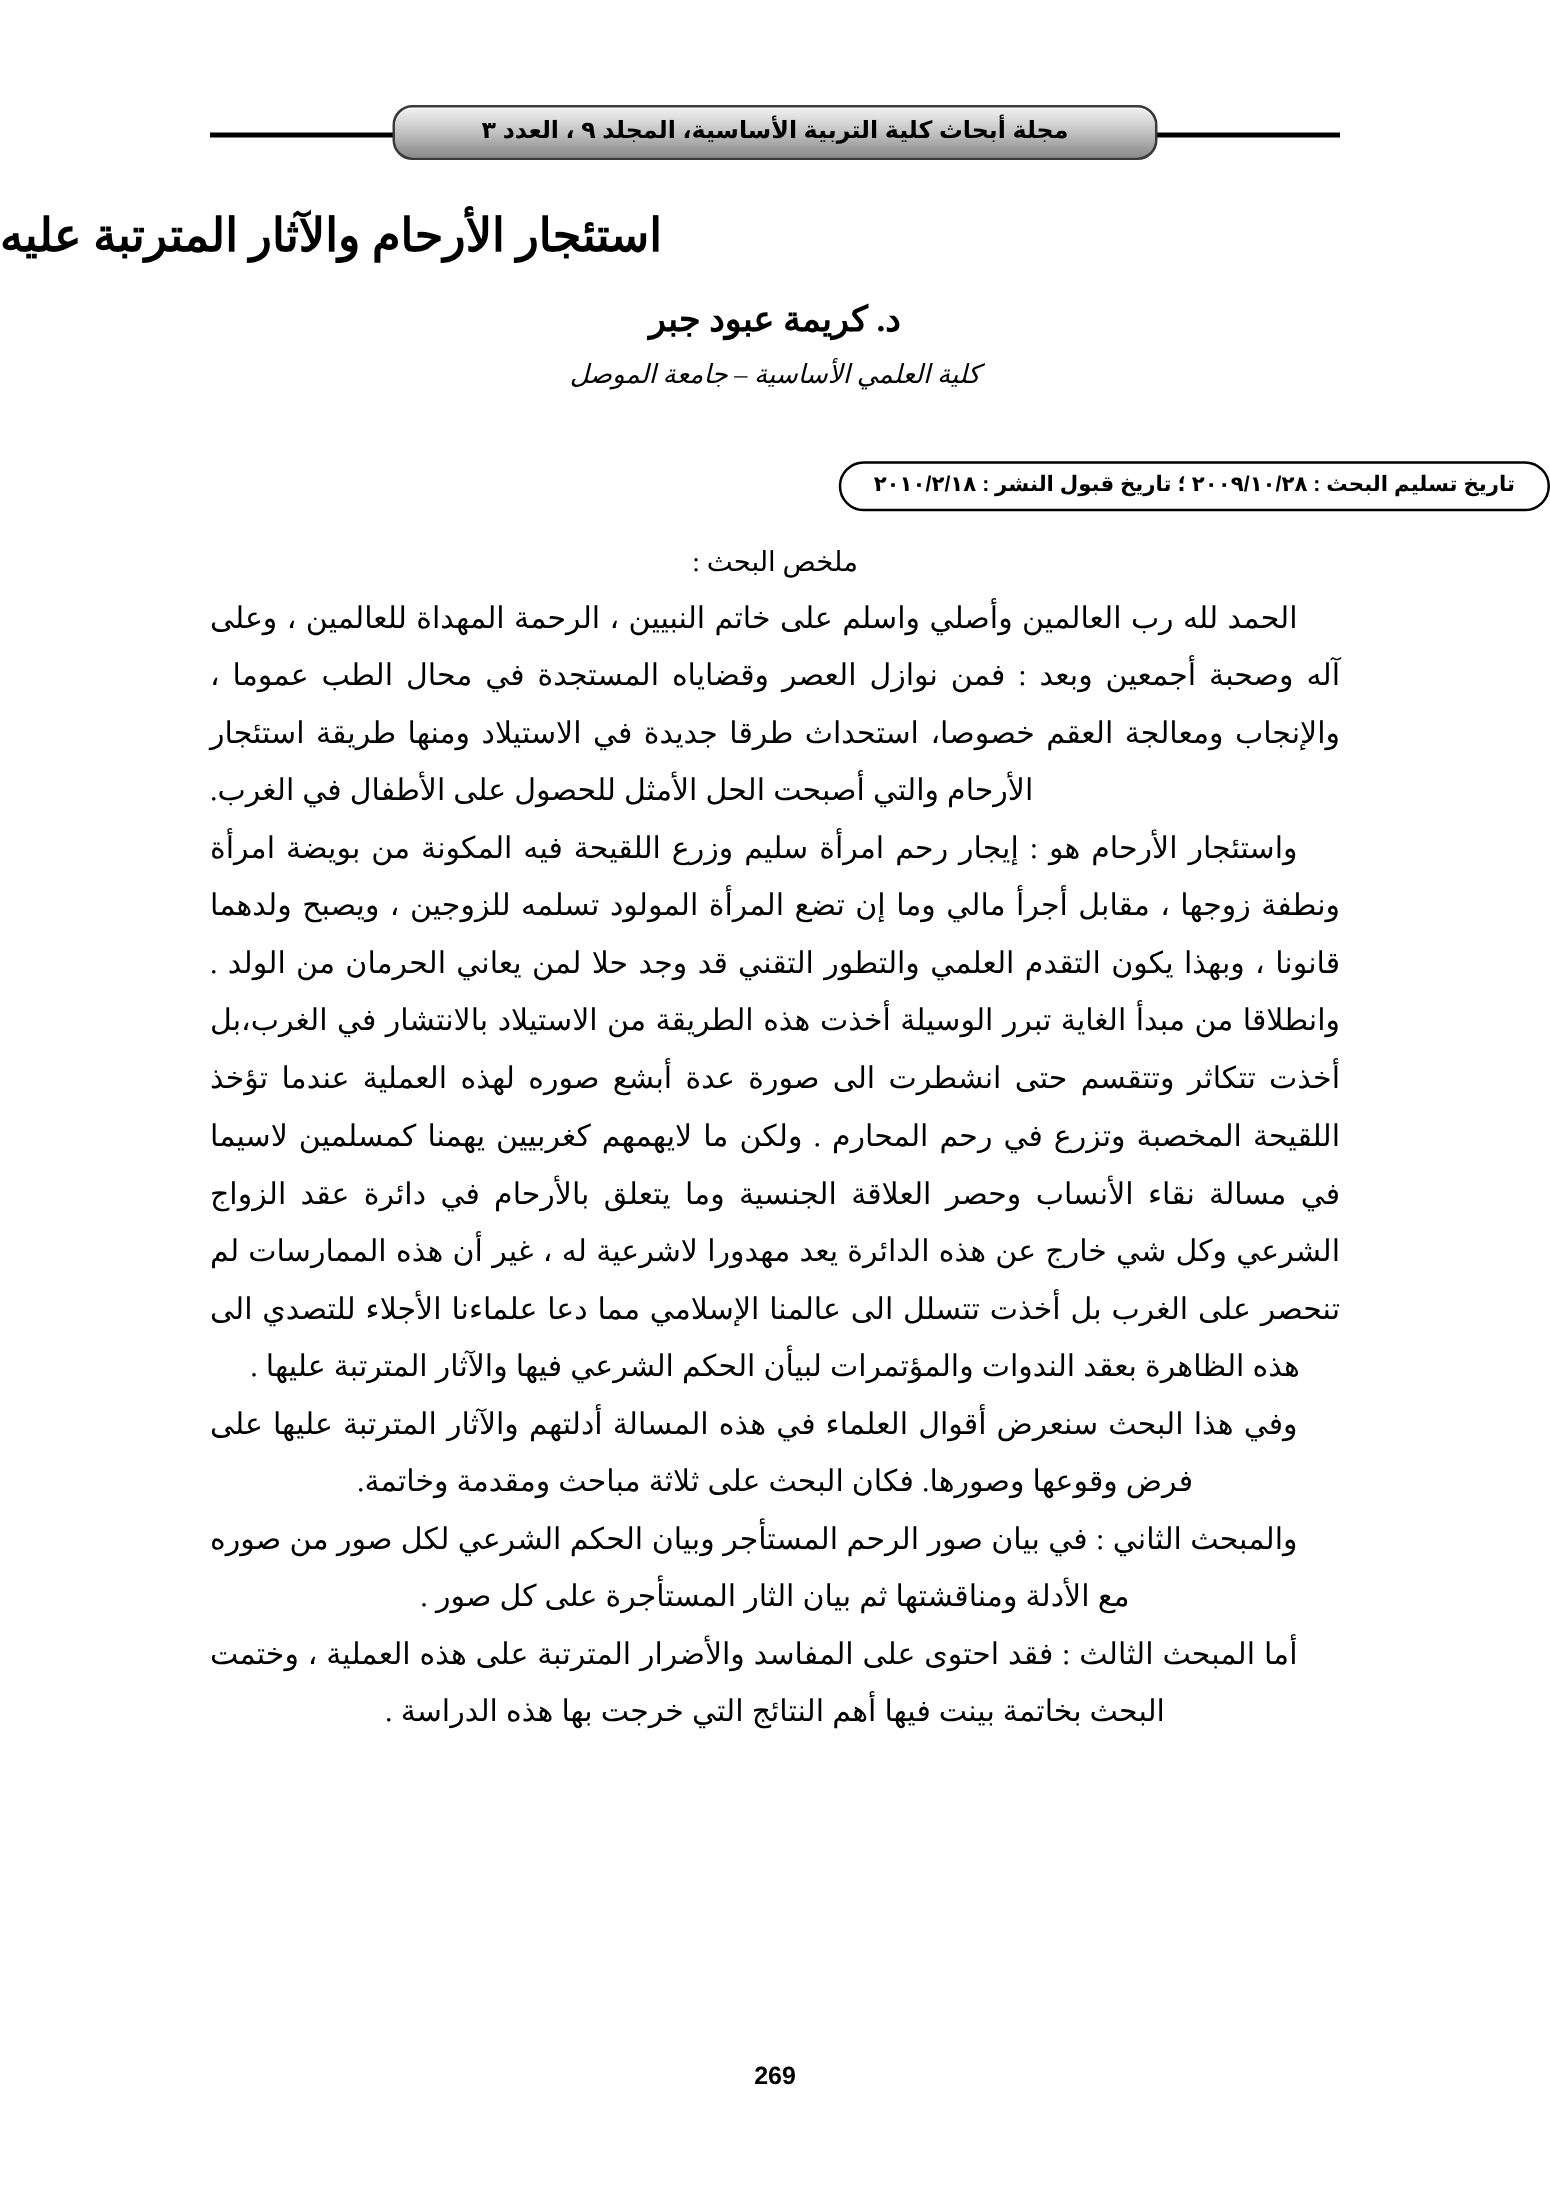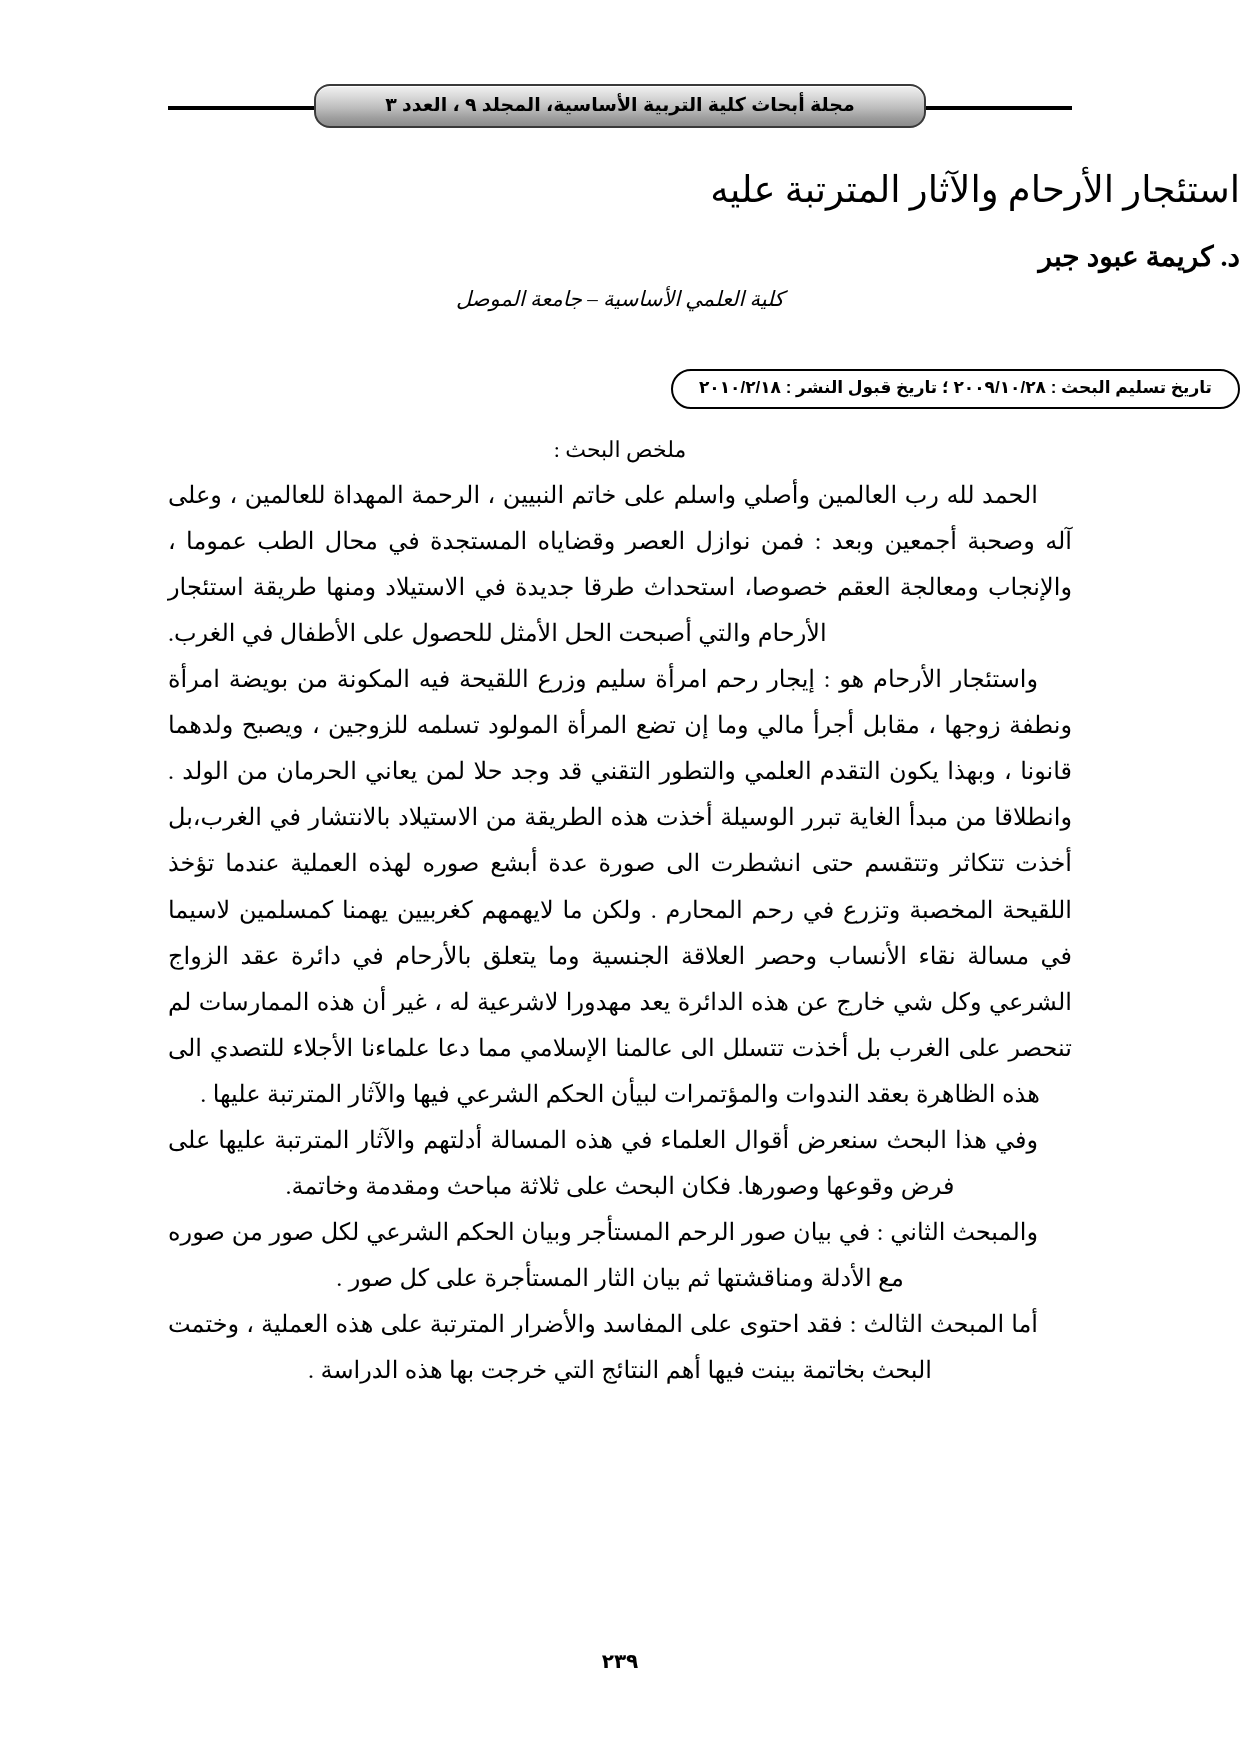--- a/index.html
+++ b/index.html
@@ -59,33 +59,33 @@
     color: #000;
     box-shadow: inset 0 1px 0 #fdfdfd;
   }
 
   
   .doc-title {
     position: absolute;
     top: 124px;
     left: 0;
     width: 100%;
-    text-align: right;
+    text-align: left;
     font-size: 37px;
     line-height: 1.3;
-    font-weight: normal;
+    font-weight: bold;
     font-family: "Liberation Serif", "DejaVu Serif", serif;
   }
 
   .author-name {
     position: absolute;
     top: 222px;
     left: 0;
     width: 100%;
-    text-align: right;
+    text-align: center;
     font-size: 28px;
     font-weight: bold;
     line-height: 1.3;
   }
   .author-affil {
     position: absolute;
     top: 268px;
     left: 0;
     width: 100%;
     text-align: center;
@@ -190,15 +190,15 @@
     <p class="para indent last-center">واستئجار الأرحام هو : إيجار رحم امرأة سليم وزرع اللقيحة فيه المكونة من بويضة امرأة ونطفة زوجها ، مقابل أجرأ مالي وما إن تضع المرأة المولود تسلمه للزوجين ، ويصبح ولدهما قانونا ، وبهذا يكون التقدم العلمي والتطور التقني قد وجد حلا لمن يعاني الحرمان من الولد . وانطلاقا من مبدأ الغاية تبرر الوسيلة أخذت هذه الطريقة من الاستيلاد بالانتشار في الغرب،بل أخذت تتكاثر وتتقسم حتى انشطرت الى صورة عدة أبشع صوره لهذه العملية عندما تؤخذ اللقيحة المخصبة وتزرع في رحم المحارم . ولكن ما  لايهمهم كغربيين يهمنا كمسلمين لاسيما في مسالة نقاء الأنساب وحصر العلاقة الجنسية وما يتعلق بالأرحام في دائرة عقد الزواج الشرعي وكل شي خارج عن هذه الدائرة يعد مهدورا لاشرعية له ، غير أن هذه الممارسات لم تنحصر على الغرب بل أخذت تتسلل الى عالمنا  الإسلامي  مما دعا علماءنا الأجلاء للتصدي الى هذه  الظاهرة بعقد الندوات والمؤتمرات لبيأن الحكم الشرعي فيها والآثار المترتبة عليها .</p>
 
     <p class="para indent last-center">وفي هذا البحث سنعرض أقوال العلماء في هذه المسالة أدلتهم والآثار المترتبة عليها على فرض وقوعها وصورها. فكان البحث على ثلاثة مباحث ومقدمة وخاتمة.</p>
 
 
     <p class="para indent last-center">والمبحث الثاني : في بيان صور الرحم المستأجر وبيان الحكم الشرعي لكل صور من صوره مع الأدلة ومناقشتها ثم بيان الثار المستأجرة على كل صور .</p>
 
     <p class="para indent last-center">أما المبحث الثالث : فقد احتوى على المفاسد والأضرار المترتبة على هذه العملية ، وختمت البحث بخاتمة بينت فيها أهم النتائج التي خرجت بها هذه الدراسة .</p>
   </div>
 
-  <div class="page-number">٢٣٩</div>
+  <div class="page-number">269</div>
 
 </div>
 
 </body></html>

